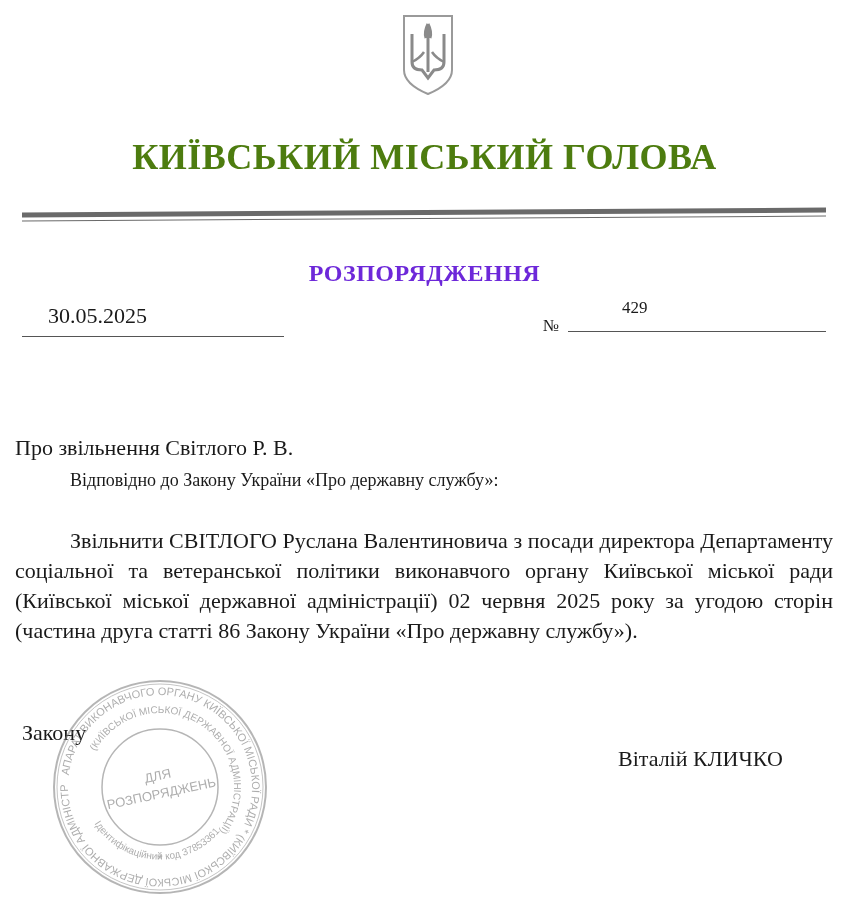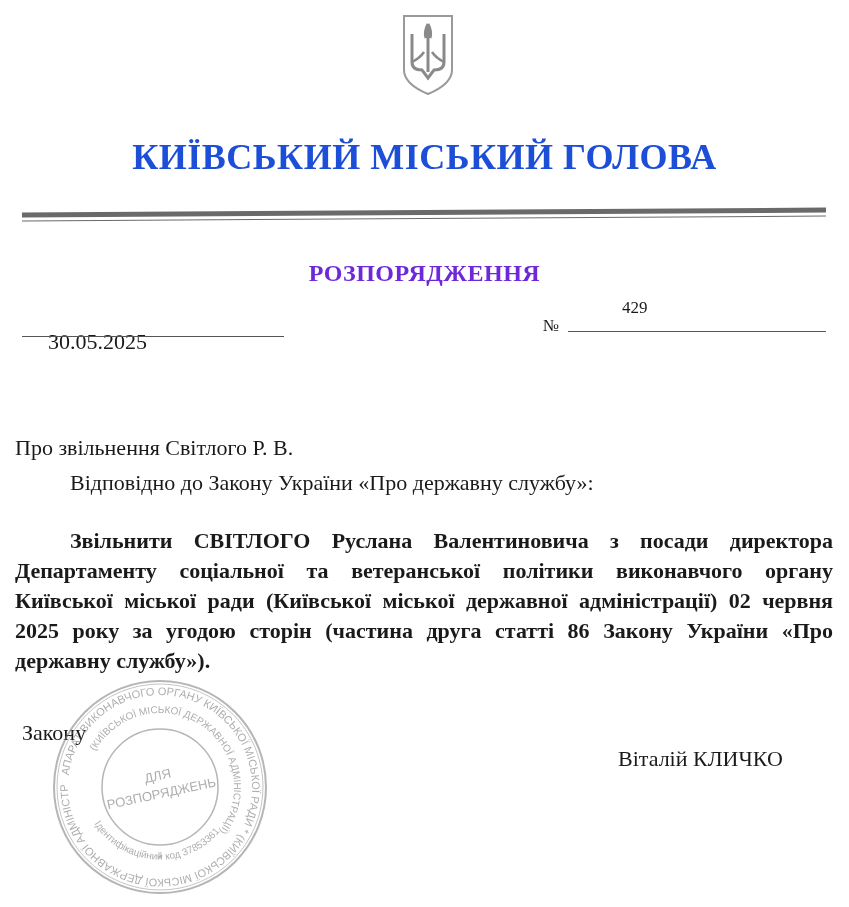--- a/index.html
+++ b/index.html
@@ -4,38 +4,38 @@
   <style>
     html, body { margin: 0; padding: 0; }
     body {
       width: 849px; height: 907px; background: #ffffff; position: relative; overflow: hidden;
       font-family: "Liberation Serif", serif; color: #1a1a1a;
     }
     .abs { position: absolute; }
     .emblem { left: 400px; top: 12px; width: 56px; height: 84px; }
     .org-title {
       left: 0; width: 849px; top: 136px; text-align: center;
-      font-size: 36px; font-weight: bold; color: #1d4ed8; letter-spacing: 0.5px;
+      font-size: 36px; font-weight: bold; color: #4d7c0f; letter-spacing: 0.5px;
     }
     .rule-thick { left: 22px; top: 210px; width: 804px; height: 5px; background: #6a6a6a; transform: rotate(-0.35deg); }
     .rule-thin  { left: 22px; top: 218px; width: 804px; height: 1px; background: #6a6a6a; transform: rotate(-0.35deg); }
     .doc-type {
       left: 0; width: 849px; top: 260px; text-align: center;
       font-size: 24px; font-weight: bold; color: #6d28d9; letter-spacing: 0.5px;
     }
-    .date-value { left: 48px; top: 303px; font-size: 22px; margin-top: 26px; }
+    .date-value { left: 48px; top: 303px; font-size: 22px; }
     .date-line  { left: 22px; top: 336px; width: 262px; height: 1px; background: #555; }
     .num-sign   { left: 543px; top: 316px; font-size: 17px; }
     .num-value  { left: 622px; top: 298px; font-size: 17px; }
     .num-line   { left: 568px; top: 331px; width: 258px; height: 1px; background: #555; }
     .subject    { left: 15px; top: 395px; font-size: 22px; margin-top: 40px; }
-    .basis      { left: 70px; top: 470px; font-size: 22px; }
+    .basis      { left: 70px; top: 470px; font-size: 18px; }
     .body-text {
       left: 15px; top: 526px; width: 818px; font-size: 22px; line-height: 30px;
-      text-align: justify; text-indent: 55px; font-weight: bold;
+      text-align: justify; text-indent: 55px;
     }
     .sig-title  { left: 22px; top: 720px; font-size: 22px; }
     .sig-name   { left: 618px; top: 710px; font-size: 22px; margin-top: 36px; }
     .stamp { left: 50px; top: 676px; width: 220px; height: 222px; opacity: 0.55; }
   </style>
 </head>
 <body>
 
 <svg class="abs emblem" viewBox="0 0 56 84">
   <path d="M4 4 H52 V58 Q52 72 28 82 Q4 72 4 58 Z" fill="none" stroke="#9a9a9a" stroke-width="2"></path>

